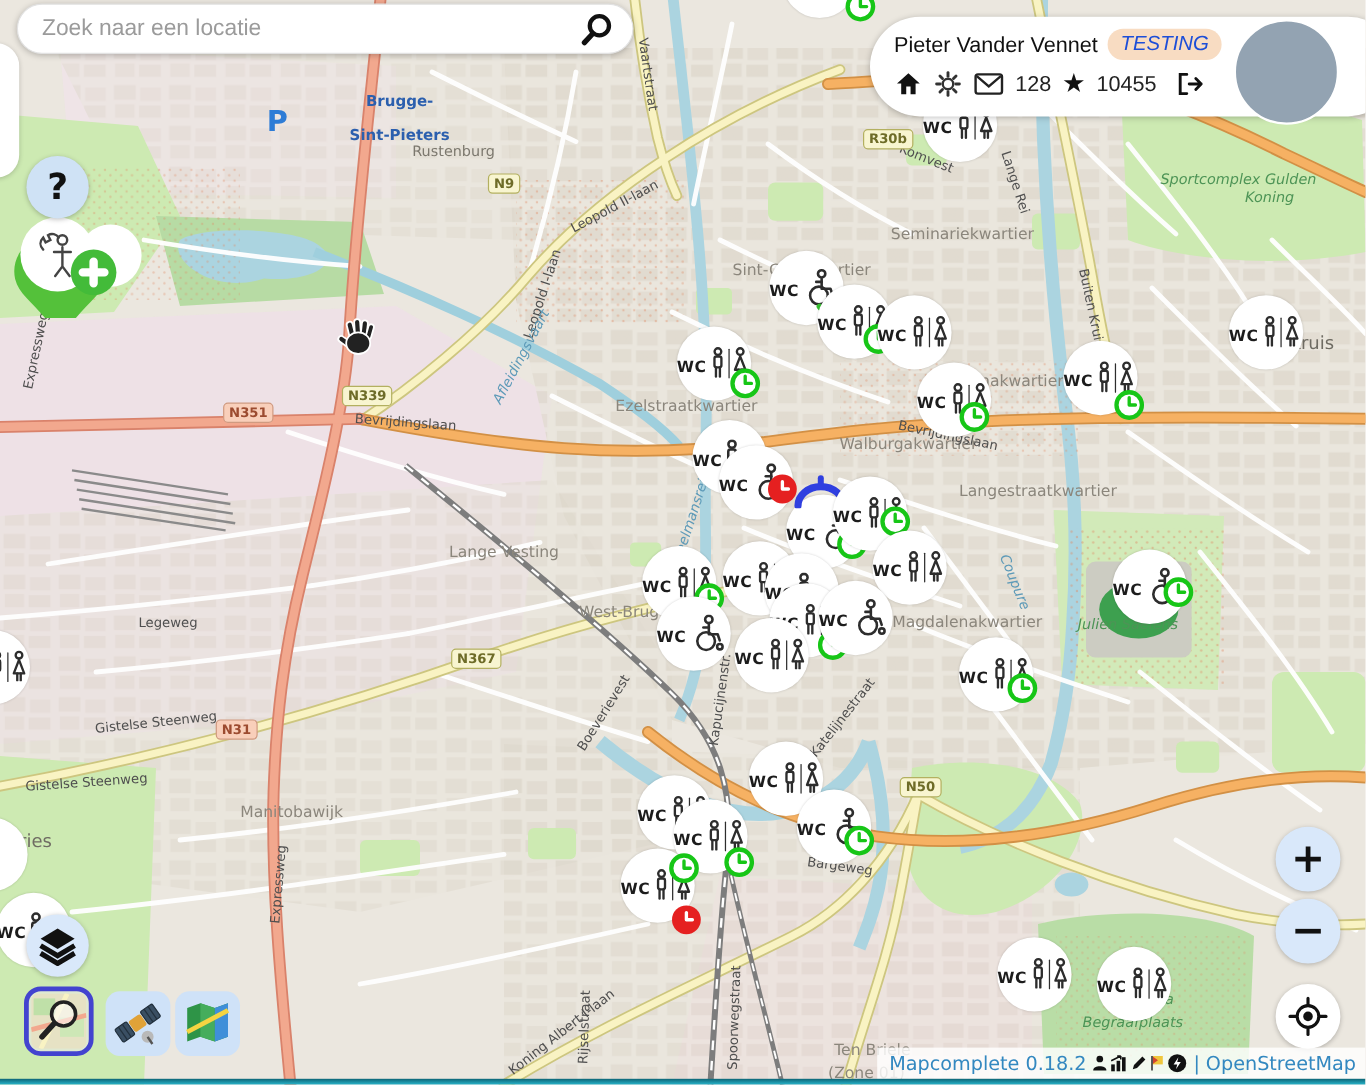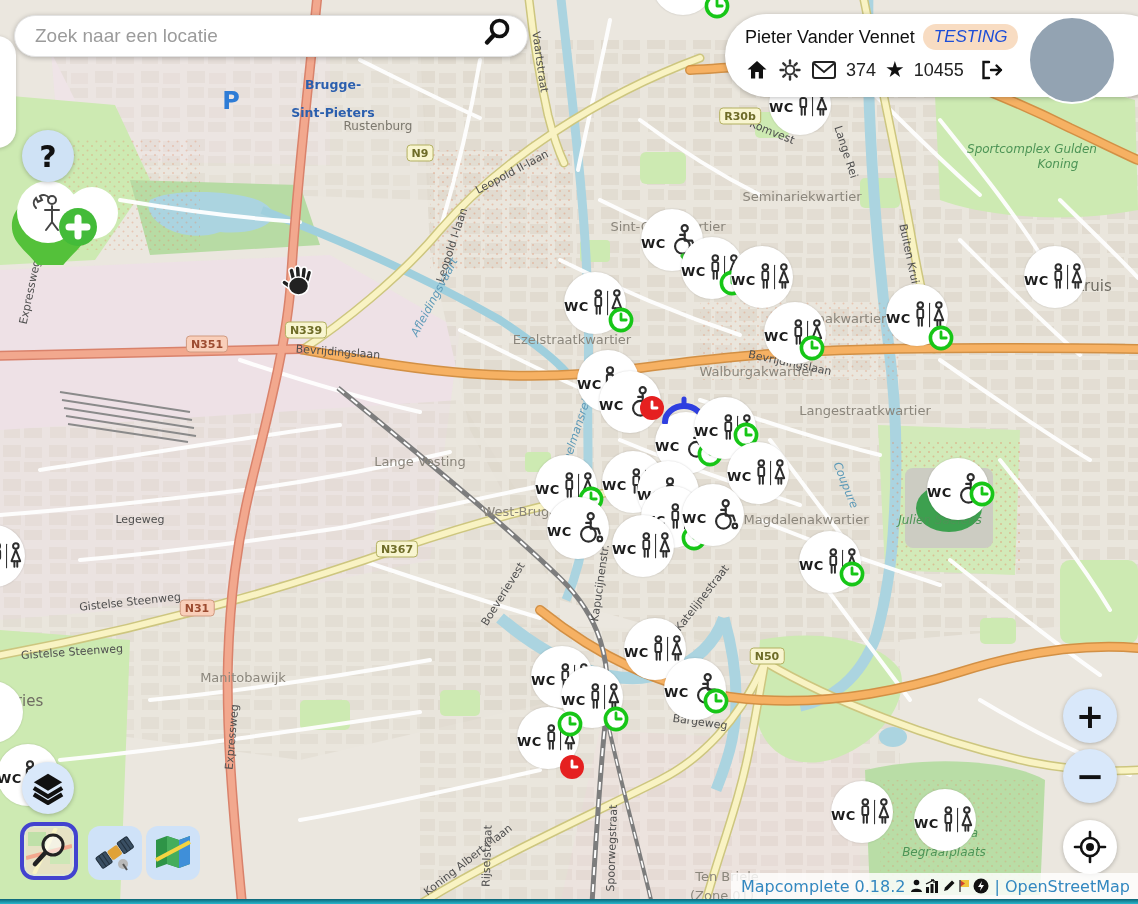--- a/index.html
+++ b/index.html
@@ -18,21 +18,21 @@
   .shield{position:absolute;transform:translate(-50%,-50%);font:bold 11px "DejaVu Sans",sans-serif;padding:0 4px;height:15px;line-height:15px;border-radius:4px;pointer-events:none;}
   .sh-y{background:#f8f5d0;border:1.5px solid #b3b060;color:#6e6c28;}
   .sh-s{background:#f9cfba;border:1.5px solid #d09a80;color:#9c4b30;}
   
   .mk{position:absolute;width:62px;height:62px;border-radius:50%;background:#fff;box-shadow:0 0 2px rgba(0,0,0,.18);transform:translate(-50%,-50%);display:flex;flex-direction:row;align-items:center;justify-content:flex-start;cursor:pointer;}
   .mk .wct{font:bold 13px "DejaVu Sans",sans-serif;color:#1c1c1c;letter-spacing:.5px;margin-top:7px;line-height:12px;}
   .mk svg{display:block;}
   .bdg{position:absolute;transform:translate(-50%,-50%);pointer-events:none;}
   
   .pill{position:absolute;background:#fff;border-radius:24px;box-shadow:0 1px 5px rgba(0,0,0,.25);}
-  #searchbar{left:14px;top:15px;width:514px;height:42px;display:flex;padding:0 14px 0 18px;box-sizing:border-box;border:1px solid #e2e2e2;}
+  #searchbar{left:14px;top:3px;width:514px;height:42px;display:flex;align-items:center;padding:0 14px 0 18px;box-sizing:border-box;border:1px solid #e2e2e2;}
   #searchbar input{flex:1;border:none;outline:none;font-size:19px;color:#444;background:transparent;font-family:"Liberation Sans",sans-serif;}
   #searchbar input::placeholder{color:#9b9b9b;}
   #userpanel{left:725px;top:14px;width:440px;height:83px;border-radius:42px;padding:10px 0 0 20px;box-sizing:border-box;}
   #userrow1{display:flex;align-items:center;gap:8px;}
   #username{font-size:18px;color:#111;}
   #userbadge{background:#f8dcc2;border-radius:13px;padding:3px 11px;font-size:17px;color:#1d4ed8;font-style:italic;}
   #userrow2{display:flex;align-items:center;gap:9px;margin-top:8px;}
   #userrow2 .cnt{font-size:18px;color:#222;}
   #avatar{position:absolute;left:1028px;top:16px;width:88px;height:88px;border-radius:50%;border:2px solid #fff;box-sizing:border-box;
     background:
@@ -826,21 +826,21 @@
           <line x1="4.6" y1="4.6" x2="6.7" y2="6.7"></line>
             <line x1="-4.6" y1="4.6" x2="-6.7" y2="6.7"></line>
           <line x1="4.6" y1="-4.6" x2="6.7" y2="-6.7"></line>
             <line x1="-4.6" y1="-4.6" x2="-6.7" y2="-6.7"></line>
         </g>
       </svg>
       <svg width="26" height="22" viewBox="0 0 26 22">
           <rect x="2" y="3" width="22" height="16" rx="2" fill="none" stroke="#222" stroke-width="2"></rect>
           <path d="M3,4.5 L13,13 L23,4.5" fill="none" stroke="#222" stroke-width="2"></path>
         </svg>
-      <span class="cnt">374</span>
+      <span class="cnt">128</span>
       <span style="font-size:22px;color:#111;line-height:20px;">★</span>
       <span class="cnt">10455</span>
       <svg width="25" height="24" viewBox="0 0 25 24" style="margin-left:6px;">
         <path d="M10,4 H4.5 V20 H10" fill="none" stroke="#111" stroke-width="2.4" stroke-linecap="round"></path>
         <path d="M12,12 H22 M17.5,7.5 L22,12 L17.5,16.5" fill="none" stroke="#111" stroke-width="2.4" stroke-linecap="round" stroke-linejoin="round"></path>
       </svg>
     </div>
   </div>
   <div id="avatar"></div>
 

